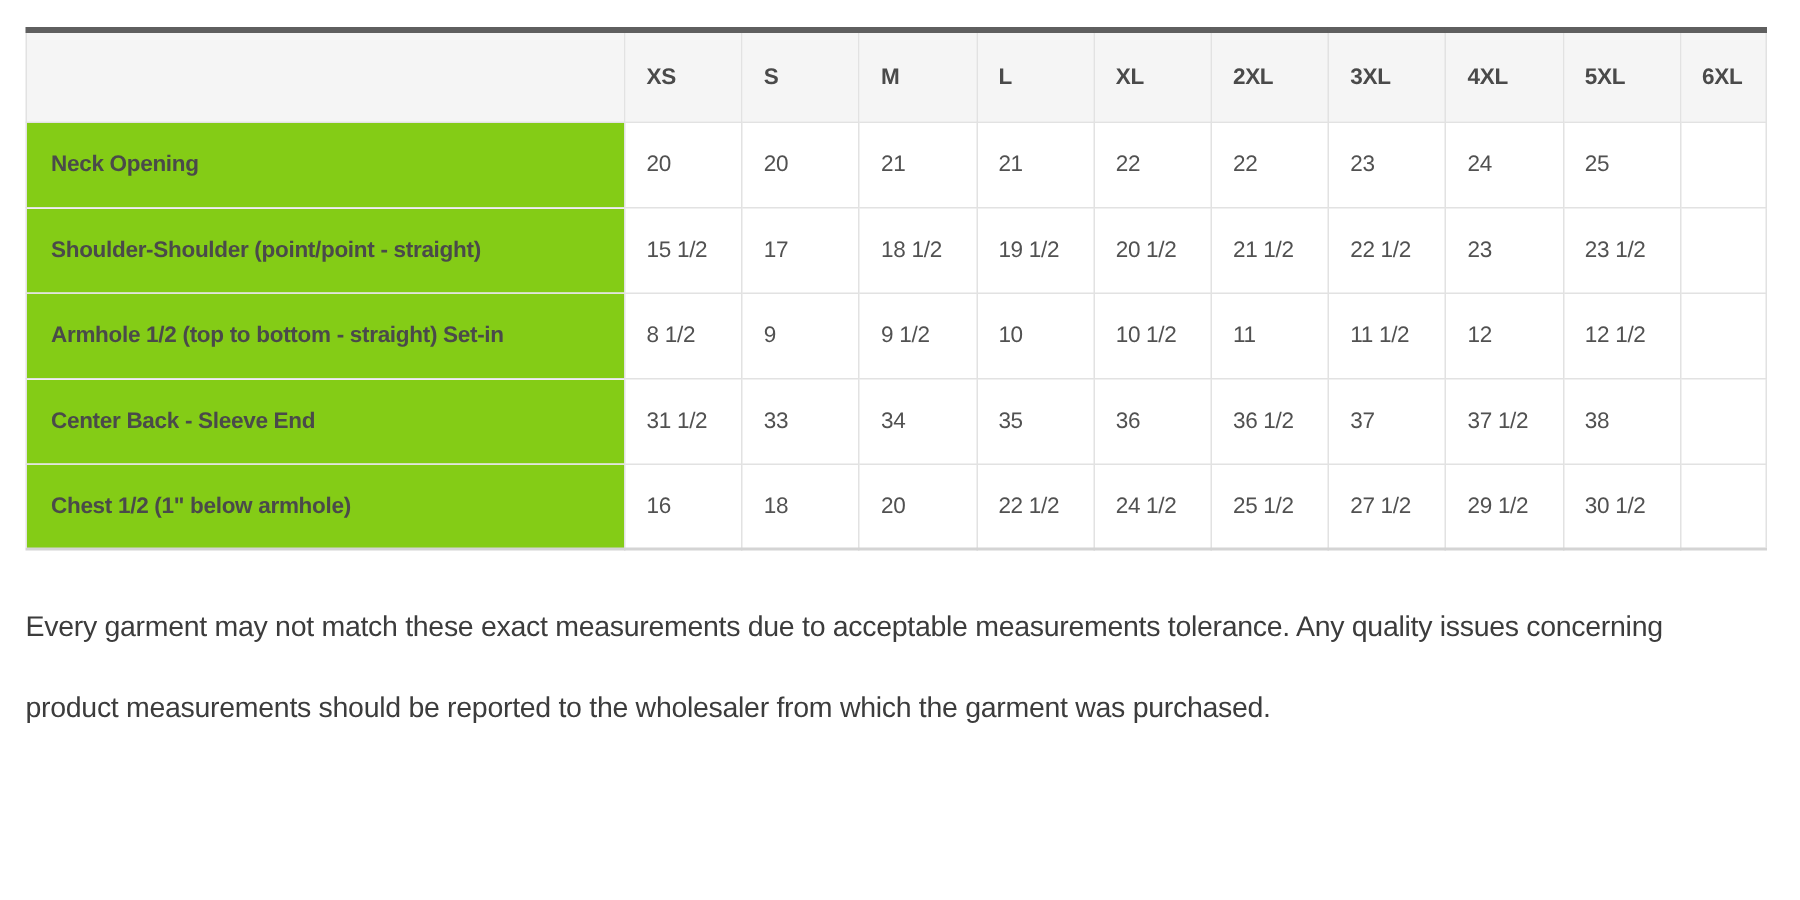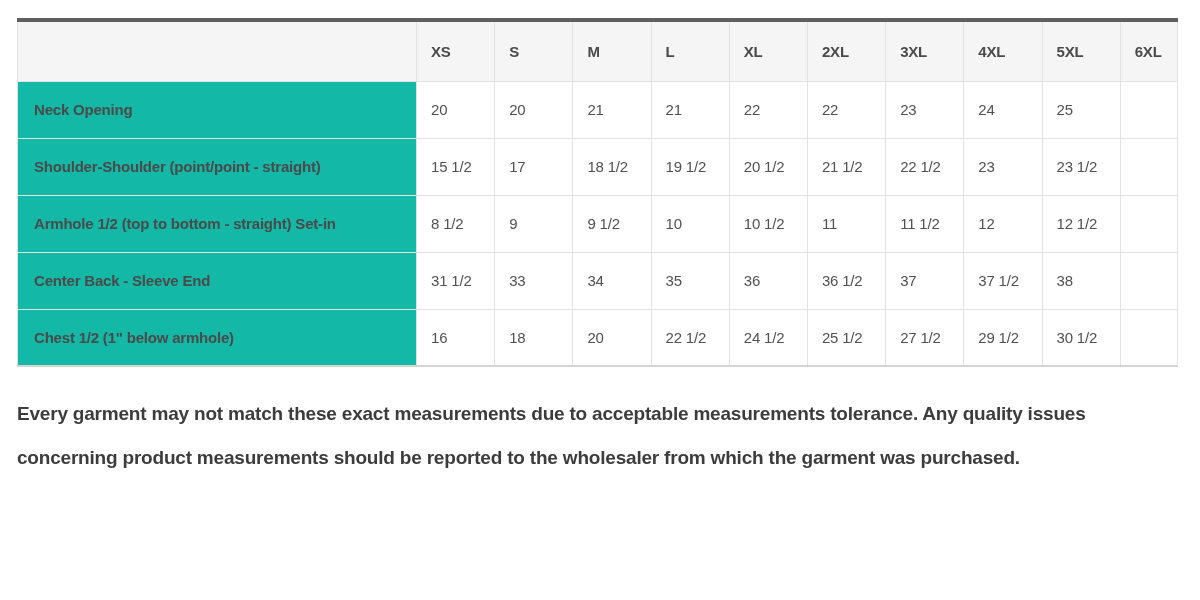--- a/index.html
+++ b/index.html
@@ -35,36 +35,36 @@
     background: #f5f5f5;
     height: 61px;
     color: #4a4a4a;
     font-weight: bold;
   }
   tbody tr { height: 57px; }
   tbody th.row-label {
     color: #4a4a4a;
     font-weight: bold;
     padding-left: 16px;
-    background: #14b8a6;
+    background: #84cc16;
   }
   tbody td {
     color: #515151;
     font-weight: normal;
     background: #ffffff;
   }
 
   .disclaimer {
     margin: 25px 0 0 0;
     width: 1150px;
     font-size: 19px;
-    line-height: 44px;
+    line-height: 54px;
     letter-spacing: -0.2px;
     color: #3c3c3c;
-    font-weight: bold;
+    font-weight: normal;
   }
 </style>
 </head>
 <body>
 
 <div class="page">
 
   <table class="size-table">
     <colgroup>
       <col style="width:398px">

